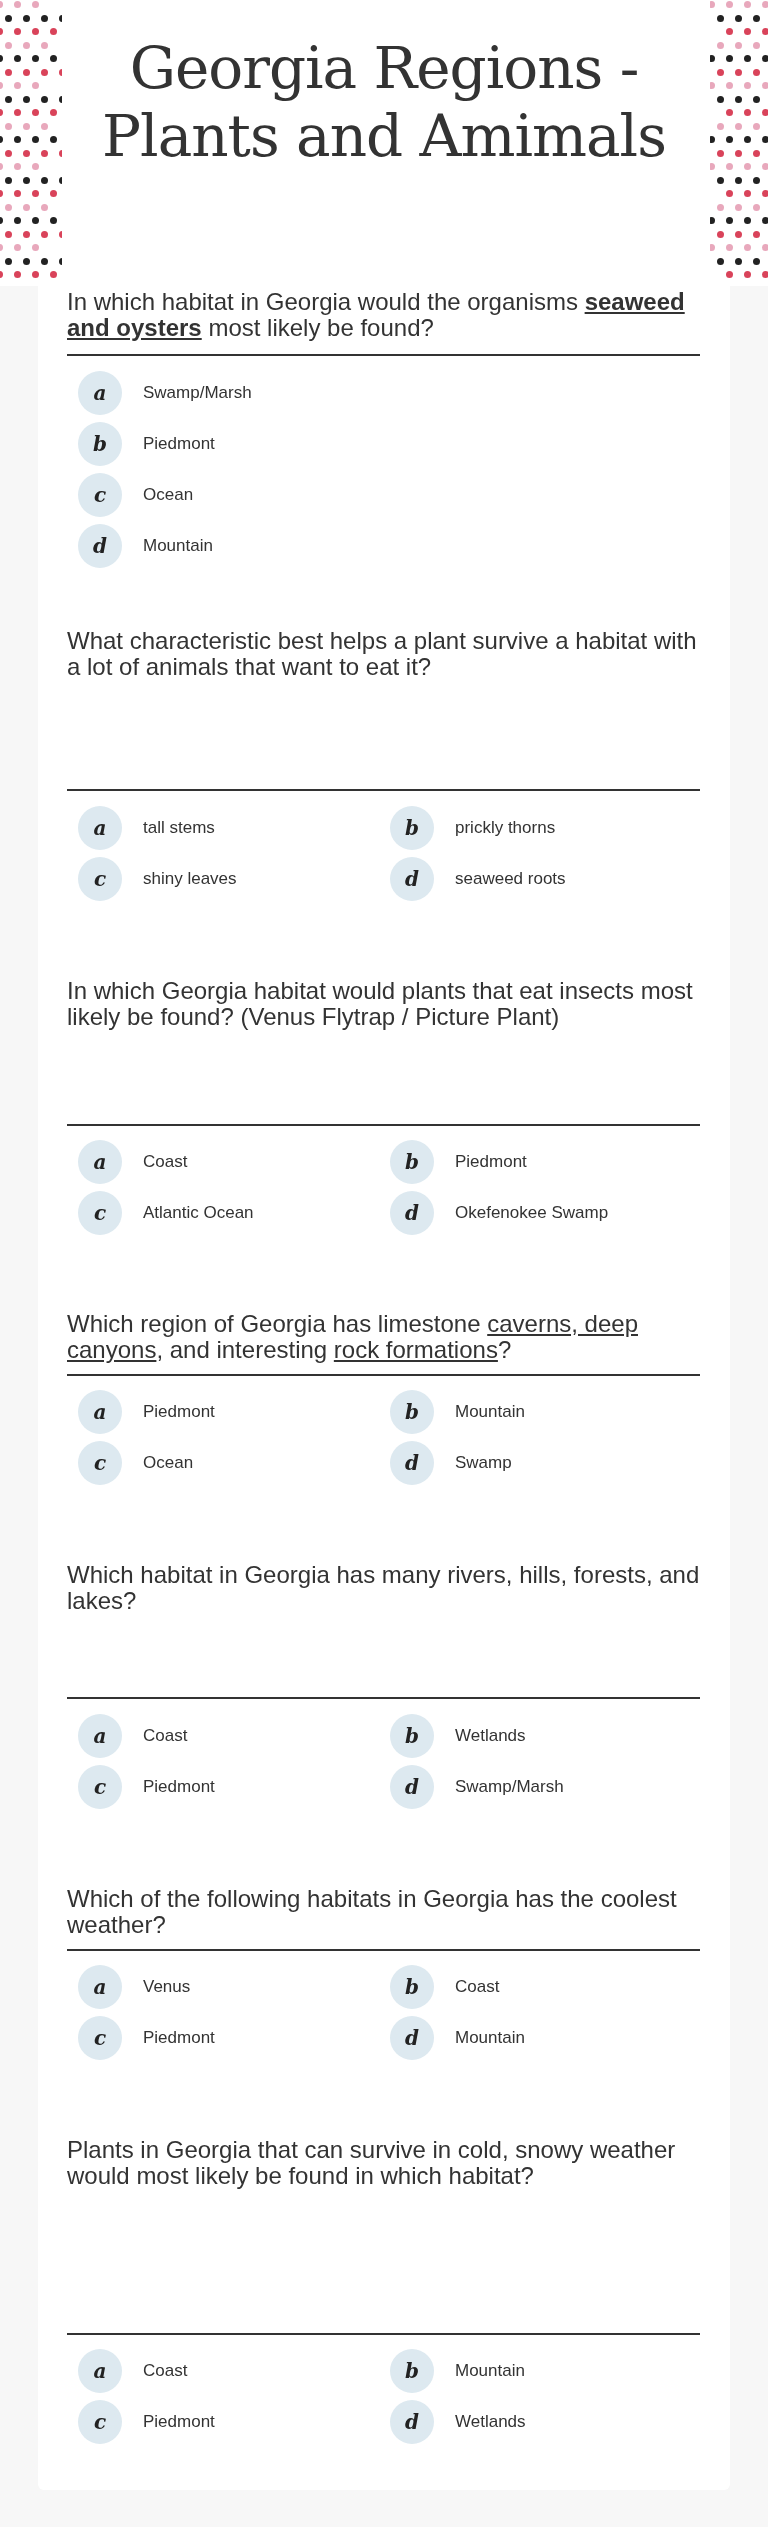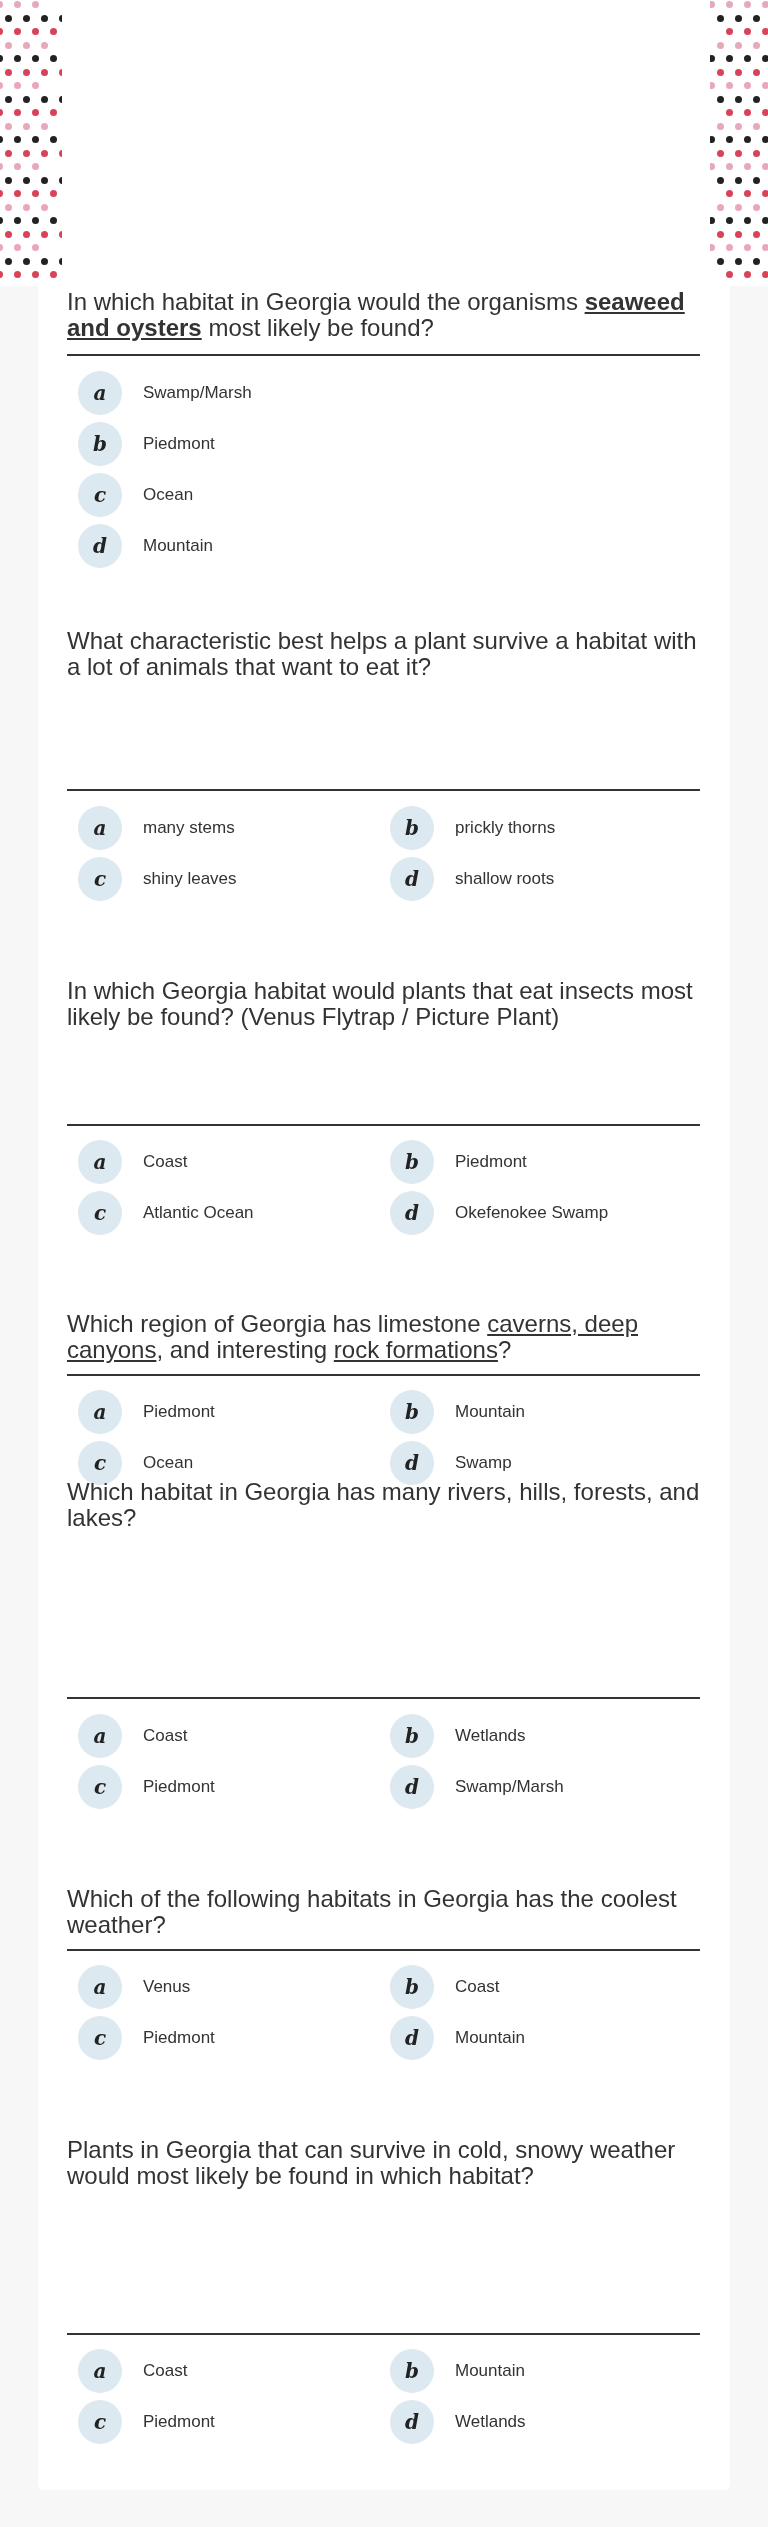--- a/index.html
+++ b/index.html
@@ -218,20 +218,21 @@
       <span class="dot" style="left: 34px; top: 244px; background: rgb(232, 168, 188);"></span>
       <span class="dot" style="left: 16px; top: 244px; background: rgb(232, 168, 188);"></span>
       <span class="dot" style="left: -2px; top: 244px; background: rgb(232, 168, 188);"></span>
       <span class="dot" style="left: 43px; top: 257.5px; background: rgb(34, 34, 34);"></span>
       <span class="dot" style="left: 25px; top: 257.5px; background: rgb(34, 34, 34);"></span>
       <span class="dot" style="left: 7px; top: 257.5px; background: rgb(34, 34, 34);"></span>
       <span class="dot" style="left: 52px; top: 271px; background: rgb(217, 67, 90);"></span>
       <span class="dot" style="left: 34px; top: 271px; background: rgb(217, 67, 90);"></span>
       <span class="dot" style="left: 16px; top: 271px; background: rgb(217, 67, 90);"></span>
     </div>
+  <h1 class="title">Georgia Regions - Plants and Amimals</h1>
 </div>
 
 <div class="card"></div>
 
 <div class="question" style="top:289px">
   <div class="q-text">
     <span>In which habitat in Georgia would the organisms </span><b><u>seaweed and oysters</u></b><span> most likely be found?</span>
   </div>
 </div>
 <div class="divider" style="top:354px"></div>
@@ -251,33 +252,33 @@
   <span class="bubble">d</span>
   <span class="opt-label">Mountain</span>
 </div>
 
 <div class="question" style="top:628px">
   <div class="q-text">What characteristic best helps a plant survive a habitat with a lot of animals that want to eat it?</div>
 </div>
 <div class="divider" style="top:789px"></div>
 <div class="opt" style="left:78px;top:806px">
   <span class="bubble">a</span>
-  <span class="opt-label">many stems</span>
+  <span class="opt-label">tall stems</span>
 </div>
 <div class="opt" style="left:390px;top:806px">
   <span class="bubble">b</span>
   <span class="opt-label">prickly thorns</span>
 </div>
 <div class="opt" style="left:78px;top:857px">
   <span class="bubble">c</span>
   <span class="opt-label">shiny leaves</span>
 </div>
 <div class="opt" style="left:390px;top:857px">
   <span class="bubble">d</span>
-  <span class="opt-label">shallow roots</span>
+  <span class="opt-label">seaweed roots</span>
 </div>
 
 <div class="question" style="top:978px">
   <div class="q-text">In which Georgia habitat would plants that eat insects most likely be found? (Venus Flytrap / Picture Plant)</div>
 </div>
 <div class="divider" style="top:1124px"></div>
 <div class="opt" style="left:78px;top:1140px">
   <span class="bubble">a</span>
   <span class="opt-label">Coast</span>
 </div>
@@ -310,21 +311,21 @@
 </div>
 <div class="opt" style="left:78px;top:1441px">
   <span class="bubble">c</span>
   <span class="opt-label">Ocean</span>
 </div>
 <div class="opt" style="left:390px;top:1441px">
   <span class="bubble">d</span>
   <span class="opt-label">Swamp</span>
 </div>
 
-<div class="question" style="top:1479px">
+<div class="question" style="top:1562px">
   <div class="q-text">Which habitat in Georgia has many rivers, hills, forests, and lakes?</div>
 </div>
 <div class="divider" style="top:1697px"></div>
 <div class="opt" style="left:78px;top:1714px">
   <span class="bubble">a</span>
   <span class="opt-label">Coast</span>
 </div>
 <div class="opt" style="left:390px;top:1714px">
   <span class="bubble">b</span>
   <span class="opt-label">Wetlands</span>

